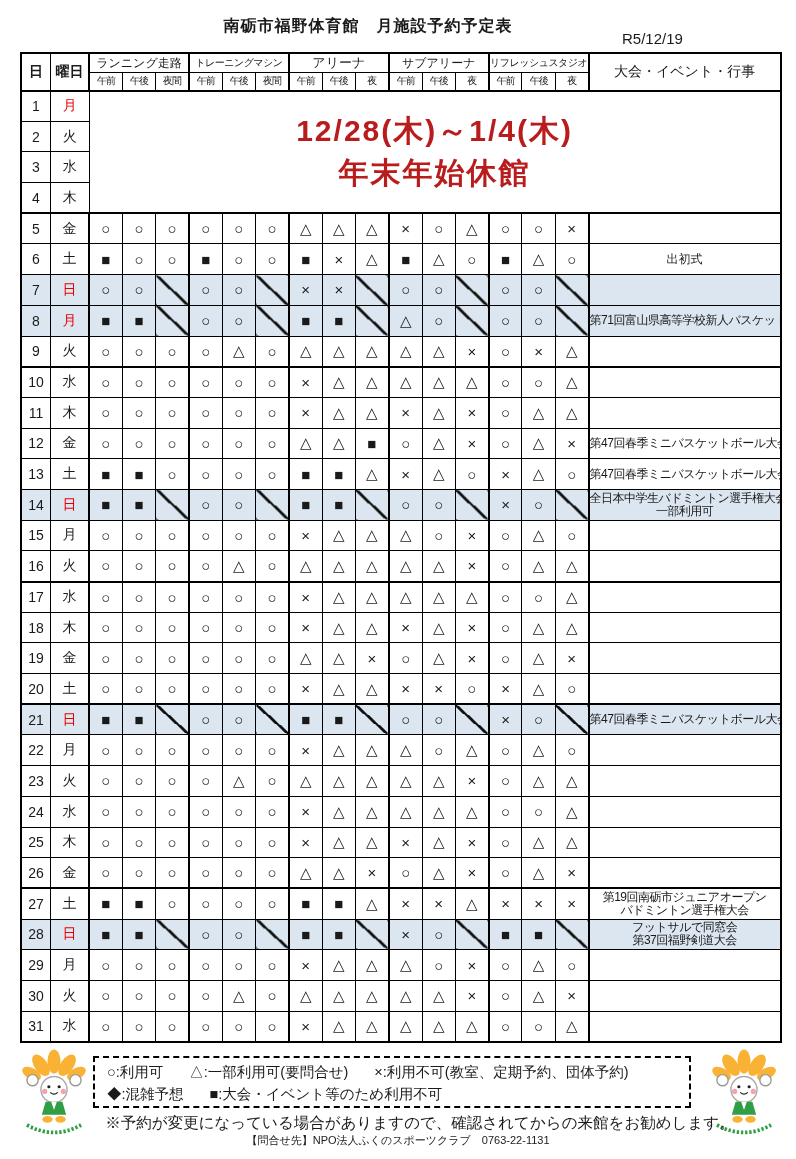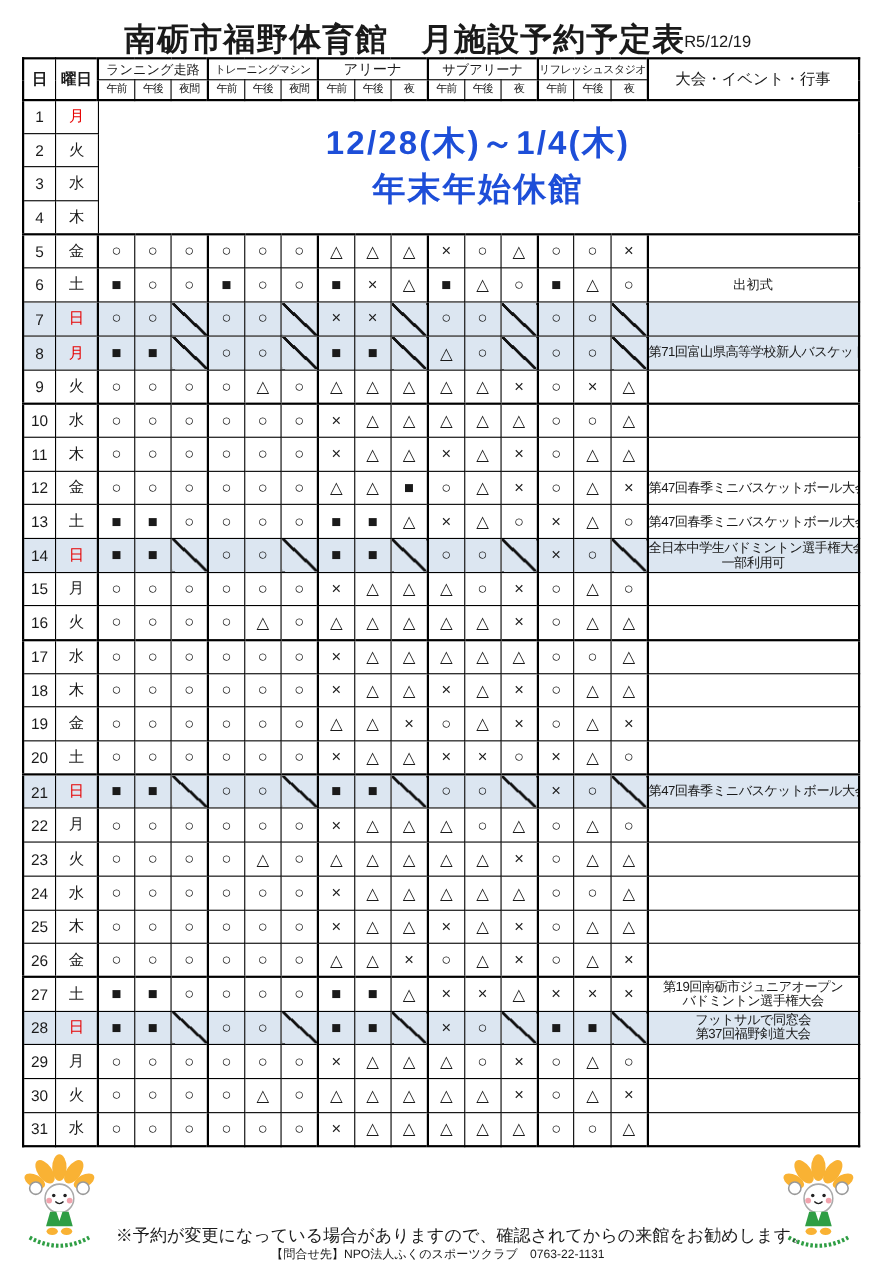--- a/index.html
+++ b/index.html
@@ -1,20 +1,20 @@
 <!DOCTYPE html>
 <html><head>
 <meta charset="utf-8">
 <style>
   html,body{margin:0;padding:0;background:#fff;}
   .page{position:relative;width:796px;height:1159px;background:#fff;overflow:hidden;
         font-family:"Liberation Sans", sans-serif;color:#1a1a1a;}
 
   .page-title{position:absolute;left:0;right:60px;top:16px;text-align:center;
-        font-size:29px;font-weight:bold;letter-spacing:1px;}
+        font-size:16px;font-weight:bold;letter-spacing:1px;}
   .rev-date{position:absolute;left:622px;top:30px;font-size:15px;}
 
   table.schedule{position:absolute;left:20px;top:52px;width:757px;
         border-collapse:collapse;table-layout:fixed;border:2px solid #000;}
   .schedule th,.schedule td{border:1px solid #000;padding:0;text-align:center;
         vertical-align:middle;overflow:hidden;white-space:nowrap;}
   .schedule thead tr{height:18px;}
   .schedule tbody tr{height:30.7px;}
   .schedule thead{border-bottom:2px solid #000;}
   .c-day{width:28px;font-size:14px;}
@@ -29,21 +29,21 @@
   .fh-m{font-size:12px;}
   .fh-s{font-size:10px;letter-spacing:-0.5px;}
   .slot{font-size:10px;font-weight:normal;letter-spacing:-1px;}
   .evh{font-size:14px;font-weight:normal;border-radius:12px;}
   .sym{font-size:15px;}
   .red{color:#e60000;}
   tr.hl td{background-color:#dce6f1;}
   tr.thick-top td{border-top:2px solid #000;}
   .diag{background-image:linear-gradient(to top right,
         transparent 47%, #111 47%, #111 53%, transparent 53%);}
-  .closed-cell{color:#1d4ed8;font-size:30px;font-weight:600;line-height:42px;
+  .closed-cell{color:#b91c1c;font-size:30px;font-weight:600;line-height:42px;
         letter-spacing:2px;background:#fff;}
   td.ev{font-size:12px;}
   .ev-lg{font-size:15px;}
   .ev-sm{font-size:11px;letter-spacing:-0.5px;}
   .ev-xs{font-size:8.5px;letter-spacing:-0.5px;}
   .ev-2s{font-size:10.5px;line-height:13px;letter-spacing:-0.5px;}
   .ev-2s div{line-height:13px;}
 
   .legend-box{position:absolute;left:93px;top:1056px;width:598px;height:52px;
         box-sizing:border-box;border:2px dashed #000;padding:3px 12px;
@@ -692,20 +692,24 @@
           <td class="sub sym">△</td>
           <td class="sub sym">△</td>
           <td class="fs sym">○</td>
           <td class="sub sym">○</td>
           <td class="sub sym">△</td>
           <td class="ev"></td>
         </tr>
       </tbody>
   </table>
 
+  <div class="legend-box">
+    <div class="legend-line" id="legend1"><span>○:利用可</span><span>△:一部利用可(要問合せ)</span><span>×:利用不可(教室、定期予約、団体予約)</span></div>
+    <div class="legend-line" id="legend2"><span>◆:混雑予想</span><span>■:大会・イベント等のため利用不可</span></div>
+  </div>
 
   <svg class="mascot mascot-left" viewBox="0 0 90 100">
     <g>
       <ellipse cx="45" cy="12" rx="7" ry="13" fill="#f9b234"></ellipse>
       <ellipse cx="31" cy="16" rx="7" ry="13" fill="#f9b234" transform="rotate(-35 31 16)"></ellipse>
       <ellipse cx="59" cy="16" rx="7" ry="13" fill="#f9b234" transform="rotate(35 59 16)"></ellipse>
       <ellipse cx="21" cy="25" rx="6" ry="11" fill="#f9b234" transform="rotate(-62 21 25)"></ellipse>
       <ellipse cx="69" cy="25" rx="6" ry="11" fill="#f9b234" transform="rotate(62 69 25)"></ellipse>
     </g>
     <circle cx="22" cy="32" r="6" fill="#fff" stroke="#999" stroke-width="1.5"></circle>

